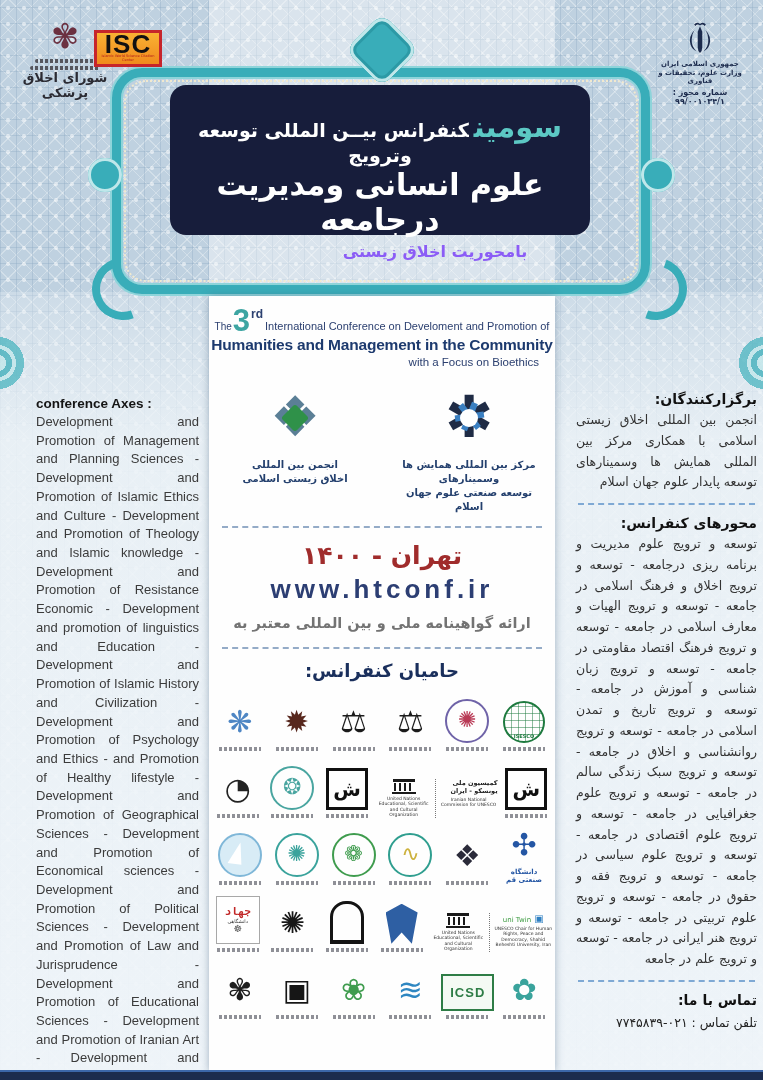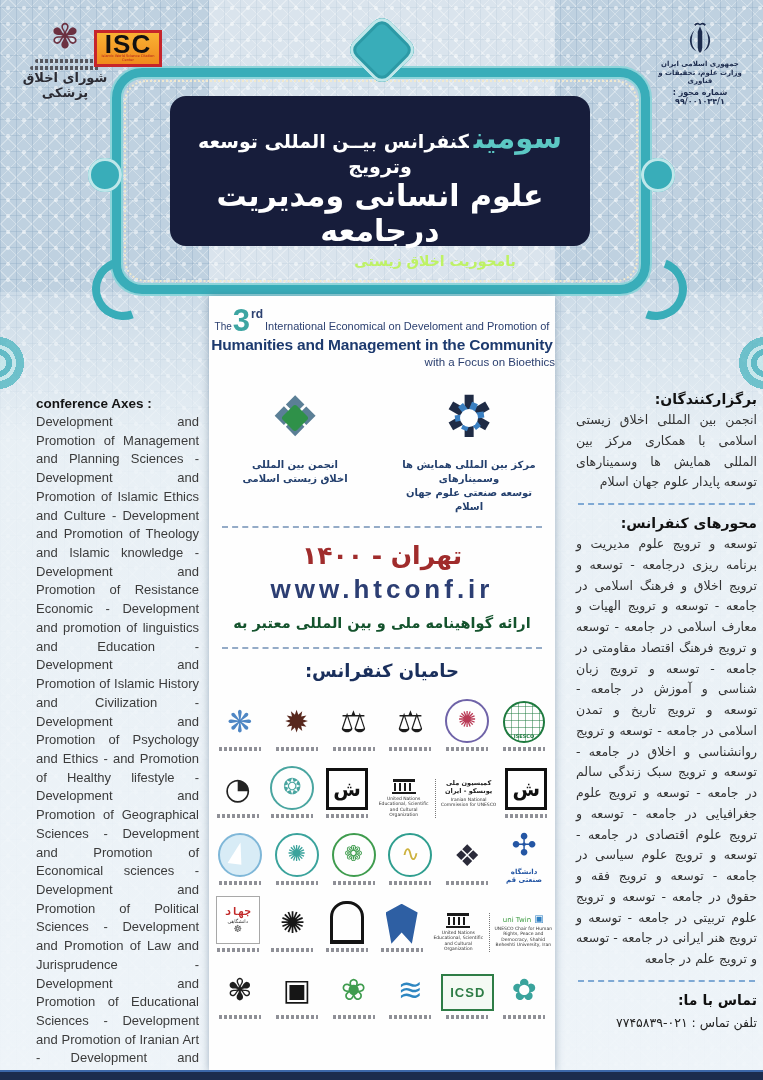--- a/index.html
+++ b/index.html
@@ -26,26 +26,26 @@
   .knob{position:absolute;top:158px;width:34px;height:34px;border-radius:50%;background:#39adb9;
     box-shadow:inset 0 0 0 3px #bfe7ea;z-index:3;}
   .knob.l{left:88px;} .knob.r{left:641px;}
   .curl{position:absolute;top:258px;width:46px;height:46px;border:8px solid #39adb9;border-radius:50%;
     border-top-color:transparent;border-right-color:transparent;z-index:3;}
   .curl.l{left:92px;transform:rotate(25deg);} .curl.r{left:625px;transform:rotate(245deg);}
   .wing{position:absolute;top:295px;width:64px;height:170px;border-radius:50%;z-index:3;opacity:.75;
     background:radial-gradient(circle at 50% 40%, #bfe7ea 0 8px, #39adb9 8px 14px, #bfe7ea 14px 18px, #49b4bf 18px 26px, transparent 26px);}
   .wing.l{left:-34px;} .wing.r{left:733px;}
   
-  .navy{position:absolute;left:170px;top:96px;width:420px;height:150px;background:#171d3b;border-radius:16px;
+  .navy{position:absolute;left:170px;top:85px;width:420px;height:150px;background:#171d3b;border-radius:16px;
     z-index:5;text-align:center;color:#fff;direction:rtl;}
   .n1{margin-top:25px;font-size:19px;font-weight:bold;}
   .n1 .hl{color:#5cc8c4;font-size:29px;margin-left:5px;}
   .n2{font-size:30px;font-weight:bold;margin-top:1px;}
-  .n3{font-size:14px;font-weight:bold;color:#bef264;margin-top:5px;transform:translateX(55px);}
+  .n3{font-size:16px;font-weight:bold;color:#8b5cf6;margin-top:5px;transform:translateX(55px);}
   
   .seal{position:absolute;left:22px;top:16px;width:86px;text-align:center;z-index:4;}
   .seal-flower{font-size:34px;line-height:40px;color:#6b3040;}
   .squig{height:4px;margin:3px auto 0;background:repeating-linear-gradient(90deg,#55565e 0 3px,transparent 3px 5px);border-radius:2px;}
   .w60{width:60px;} .w70{width:70px;} 
   .seal-cap{font-size:13px;font-weight:bold;color:#2b2b33;}
   .isc{position:absolute;left:94px;top:30px;width:58px;z-index:4;background:linear-gradient(#f9b233,#f08a1d);
     border:3px solid #c6252b;text-align:center;padding:1px 2px 2px;}
   .isc-t{font-size:26px;font-weight:bold;color:#111;font-family:"Liberation Sans",sans-serif;letter-spacing:1px;line-height:20px;}
   .isc-cap{font-size:3.5px;color:#b01c1c;line-height:4px;}
@@ -57,36 +57,36 @@
   
   .card{position:absolute;left:209px;top:296px;width:346px;height:776px;background:#fefefe;z-index:6;
     box-shadow:0 0 8px rgba(70,100,130,.45);}
   .etitle{padding-top:13px;text-align:center;color:#2c4070;font-family:"Liberation Sans",sans-serif;}
   .t1{display:flex;justify-content:center;align-items:flex-end;white-space:nowrap;}
   .t1 .the{font-size:10px;line-height:13px;}
   .t1 .three{font-size:31px;line-height:24px;color:#3da5a2;font-weight:bold;margin:0 1px;}
   .t1 .ord{font-size:12px;font-weight:bold;position:relative;top:-12px;}
   .t1 .rest{font-size:11px;line-height:13px;margin-left:2px;}
   .t2{font-size:15.5px;font-weight:bold;color:#1d3a6e;margin-top:3px;letter-spacing:-.2px;white-space:nowrap;}
-  .t3{font-size:11.5px;text-align:right;margin-top:2px;}
+  .t3{font-size:11.5px;text-align:right;padding-right:16px;margin-top:2px;}
   .orgrow{display:flex;justify-content:center;gap:34px;margin-top:18px;}
   .org{width:140px;text-align:center;}
   .org-icon{height:66px;position:relative;}
   .knot{display:inline-block;font-size:56px;line-height:62px;color:#5b7f96;position:relative;}
   .knot .g{position:absolute;left:50%;top:52%;transform:translate(-50%,-50%) rotate(45deg);width:20px;height:20px;background:#2f9149;border-radius:3px;}
   .petals{display:inline-block;position:relative;width:64px;height:64px;}
   .petals .p1{position:absolute;inset:0;font-size:58px;line-height:62px;color:#1f2b45;}
   .petals .p2{position:absolute;inset:0;font-size:40px;line-height:62px;color:#3a7fc1;transform:rotate(22deg);}
   .petals .c{position:absolute;left:50%;top:50%;transform:translate(-50%,-50%);width:18px;height:18px;border-radius:50%;background:#fff;}
   .org-cap{margin-top:6px;font-size:10px;font-weight:bold;color:#24406e;line-height:1.4;direction:rtl;}
   .dash{border-top:2px dashed #94abc7;margin:12px 13px 0;}
   .city{margin-top:13px;text-align:center;font-size:25px;font-weight:bold;color:#a02c2c;direction:rtl;}
   .web{margin-top:4px;text-align:center;font-size:26px;font-weight:bold;color:#2c3e73;letter-spacing:4px;
     font-family:"Liberation Sans",sans-serif;cursor:pointer;}
-  .cert{margin-top:8px;text-align:center;font-size:14.5px;font-weight:bold;color:#14532d;direction:rtl;line-height:1.5;}
+  .cert{margin-top:8px;text-align:center;font-size:14.5px;font-weight:bold;color:#737373;direction:rtl;line-height:1.5;}
   .sp-head{margin-top:11px;text-align:center;font-size:18px;font-weight:bold;color:#1a2f5c;direction:rtl;}
   .grid{margin-top:6px;}
   .sp-row{display:flex;justify-content:space-evenly;align-items:flex-end;height:64px;margin-top:3px;}
   .sp-cell{width:52px;text-align:center;}
   .sp-cell.wide{width:122px;}
   .sp-icon{font-size:30px;line-height:42px;height:42px;}
   .sp-icon.ring{width:40px;height:40px;line-height:38px;font-size:22px;margin:0 auto;border:2px solid;border-radius:50%;}
   .sp-squig{width:42px;height:4px;margin:4px auto 0;background:repeating-linear-gradient(90deg,#8f9097 0 3px,transparent 3px 5px);}
   .sp-cap{margin-top:3px;font-size:7px;font-weight:bold;direction:rtl;line-height:1.1;}
   .globe{position:relative;width:38px;height:38px;margin:0 auto;border:2px solid #1e7a3f;border-radius:50%;
@@ -95,21 +95,21 @@
   .callig{width:36px;height:36px;margin:0 auto;border:3px solid #101010;background:#fff;
     font-size:20px;font-weight:bold;color:#101010;line-height:36px;}
   .temple{width:24px;margin:0 auto;}
   .temple .roof{display:block;height:3px;background:#1a1a1a;margin:0 1px 1px;}
   .temple .cols{display:block;height:8px;margin:0 2px 1px;background:repeating-linear-gradient(90deg,#1a1a1a 0 2px,transparent 2px 5px);}
   .temple .base{display:block;height:2px;background:#1a1a1a;}
   .un-block{display:flex;justify-content:center;align-items:flex-start;gap:4px;}
   .un-left{width:56px;border-right:1px dotted #777;padding-right:3px;}
   .un-right{width:58px;}
   .un-t{font-size:4.5px;line-height:5.5px;color:#333;margin-top:2px;text-align:center;}
-  .un-fa{font-size:6.5px;font-weight:bold;color:#222;direction:rtl;text-align:center;line-height:8px;}
+  .un-fa{font-size:6.5px;font-weight:bold;color:#222;direction:rtl;text-align:right;line-height:8px;}
   .unitwin{font-size:7px;font-weight:normal;color:#222;}
   .unitwin i{font-style:normal;color:#3a9a3f;}
   .unitwin .sq{color:#2e7fc1;font-size:10px;}
   .icsd{display:inline-block;border:2px solid #2e7d46;color:#2e7d46;background:#f4faf4;
     font-family:"Liberation Sans",sans-serif;font-weight:bold;font-size:13px;padding:9px 7px;letter-spacing:1px;}
   .jahad{width:42px;height:46px;margin:0 auto;border:1px solid #a8a8a8;background:#fff;
     display:flex;flex-direction:column;align-items:center;justify-content:center;}
   .jahad .j1{font-size:11px;font-weight:bold;color:#c12727;font-family:Liberation Mono, monospace;}
   .jahad .j2{font-size:5px;color:#333;}
   .jahad .j3{font-size:10px;color:#555;line-height:10px;}
@@ -176,21 +176,21 @@
     <div class="n2">علوم انسانی ومدیریت درجامعه</div>
     <div class="n3">بامحوریت اخلاق زیستی</div>
   </div>
 
   <div class="card">
     <div class="etitle">
       <div class="t1">
         <span class="the">The</span>
         <span class="three">3</span>
         <span class="ord">rd</span>
-        <span class="rest">International Economical on Develoment and Promotion of</span>
+        <span class="rest">International Conference on Develoment and Promotion of</span>
       </div>
       <div class="t2">Humanities and Management in the Community</div>
       <div class="t3">with a Focus on Bioethics</div>
     </div>
 
     <div class="orgrow">
       <div class="org">
         <div class="org-icon">
           <span class="knot">❖<span class="g"></span></span>
         </div>

